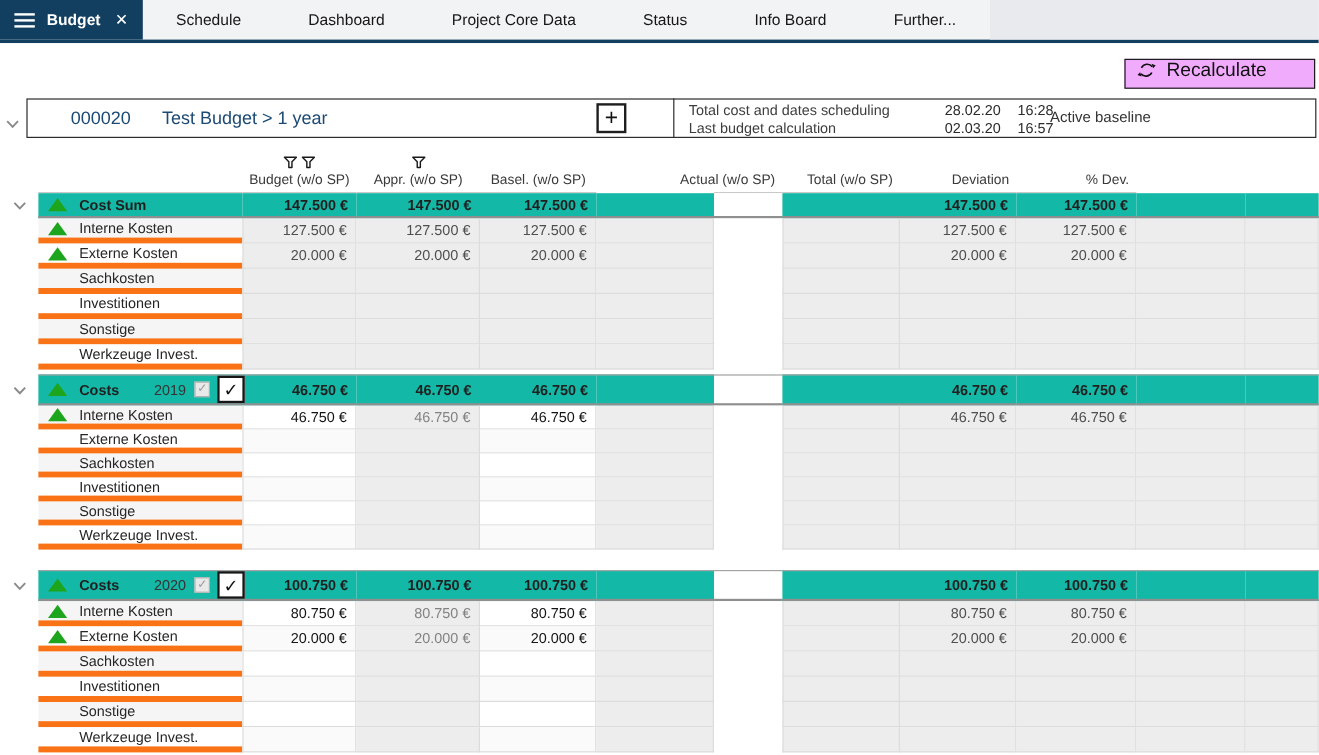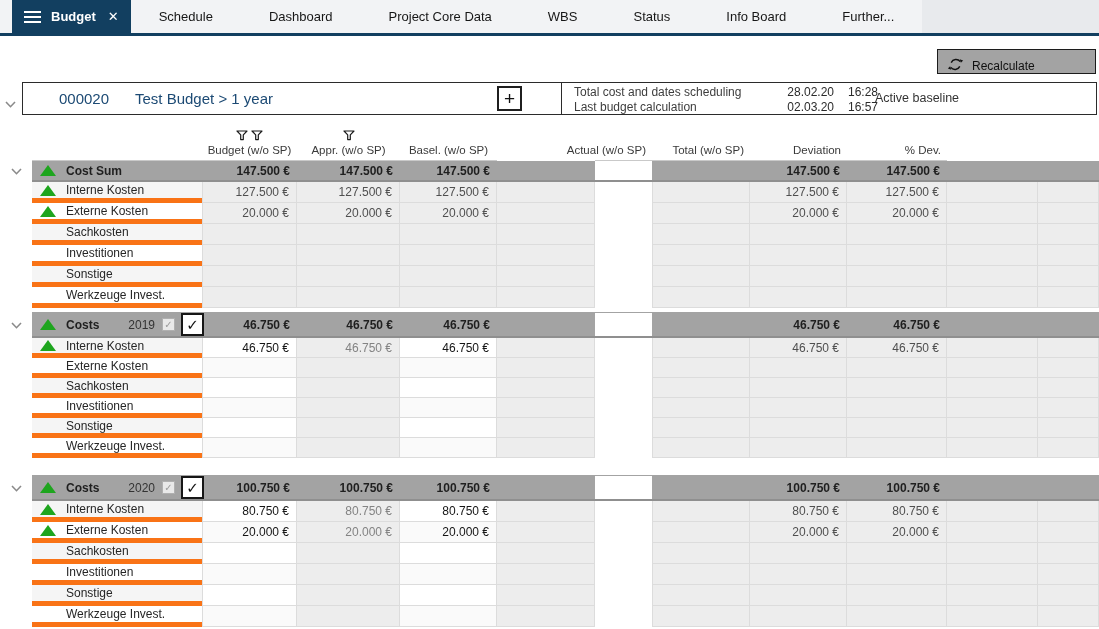--- a/index.html
+++ b/index.html
@@ -1,33 +1,33 @@
 <!DOCTYPE html>
 <html><head>
 <meta charset="utf-8">
 <style>
   * { box-sizing: border-box; margin: 0; padding: 0; }
   html,body { width:1099px; height:629px; overflow:hidden; background:#fff;
     font-family:"Liberation Sans","DejaVu Sans",sans-serif; }
 
   
-  .tab-strip { display:flex; height:36px; border-bottom:3px solid #123f60; background:#f2f3f5;padding-left:12px; }
+  .tab-strip { display:flex; height:36px; border-bottom:3px solid #123f60; background:#f2f3f5; }
   .tab { display:flex; align-items:center; justify-content:center; height:33px;
          padding:0 28px; font-size:13px; color:#161616; cursor:pointer; white-space:nowrap; }
   .tab.active { background:#123f60; color:#fff; font-weight:700; padding:0 12px; gap:10px; min-width:101px; }
   .burger { display:flex; flex-direction:column; gap:3px; }
   .burger i { display:block; width:17px; height:2px; background:#fff; }
   .close-x { font-size:13px; font-weight:700; margin-left:2px; cursor:pointer; }
   .tab-filler { flex:1; background:#e8eaed; height:33px; }
 
   
   .toolbar { position:relative; height:46px; background:#fff; }
   .recalc { position:absolute; right:3px; top:13px; height:25px; width:159px;
-    display:flex; align-items:flex-end; gap:8px; padding:0 9px;
-    background:#a3a3a3; border:1px solid #1c1c1c; font-size:12px; color:#111; cursor:pointer;
+    display:flex; align-items:flex-start; gap:8px; padding:0 9px;
+    background:#f0abfc; border:1px solid #1c1c1c; font-size:16px; color:#111; cursor:pointer;
     font-family:inherit; }
 
   
   .project-row { position:relative; height:33px; margin-top:0; }
   .proj-chevron { position:absolute; left:5px; top:12px; }
   .project-box { position:absolute; left:22px; right:2px; top:0; bottom:0;
     border:1px solid #2b2b2b; background:#fff;text-decoration:underline; }
   .proj-id   { position:absolute; left:36px;  top:0; line-height:31px; font-size:15px; color:#1c4a74; }
   .proj-name { position:absolute; left:112px; top:0; line-height:31px; font-size:15px; color:#1c4a74; }
   .plus-btn { position:absolute; left:474px; top:3px; width:25px; height:25px;
@@ -73,21 +73,21 @@
   .cell.val { justify-content:flex-end; padding-right:7px;
     border-right:1px solid #dcdcdc; border-bottom:1px solid #dcdcdc; }
   .cell.val.budget, .cell.val.actual { border-left:1px solid #dcdcdc; }
   .cell.val.white { background:#fff; color:#151515; }
   .row.zebra .cell.val.white { background:#fafafa; }
   .cell.val.gray { background:#ededed; color:#4f4f4f; }
   .cell.val.dim { color:#838383; }
   .cell.gap { background:#fff; }
 
   
-  .ghead .cell { background:#a3a3a3; border-bottom:2px solid #8f8f8f; }
+  .ghead .cell { background:#14b8a6; border-bottom:2px solid #8f8f8f; }
   .ghead .cell.indent { background:#fff; border-bottom:none; }
   .ghead .cell.gap { background:#fff; }
   .ghead.withcheck .cell:not(.indent) { border-top:1px solid #a3a3a3; }
   .glabel { overflow:visible !important; }
   .gname { font-weight:700; color:#1f1f1f; }
   .gval { font-weight:700; color:#1f1f1f; }
   .gyear { margin-left:auto; color:#333; padding-right:7px; }
 
   .cb { display:flex; align-items:center; justify-content:center; flex:none; }
   .cb.small { width:13px; height:13px; background:#e9e9e9; border:1px solid #b0b0b0;
@@ -111,23 +111,20 @@
   </div>
   <div style="display:flex">
       <div class="tab">
         <div class="">Schedule</div>
       </div>
       <div class="tab">
         <div class="">Dashboard</div>
       </div>
       <div class="tab">
         <div class="">Project Core Data</div>
-      </div>
-      <div class="tab">
-        <div class="">WBS</div>
       </div>
       <div class="tab">
         <div class="">Status</div>
       </div>
       <div class="tab">
         <div class="">Info Board</div>
       </div>
       <div class="tab">
         <div class="">Further...</div>
       </div>

